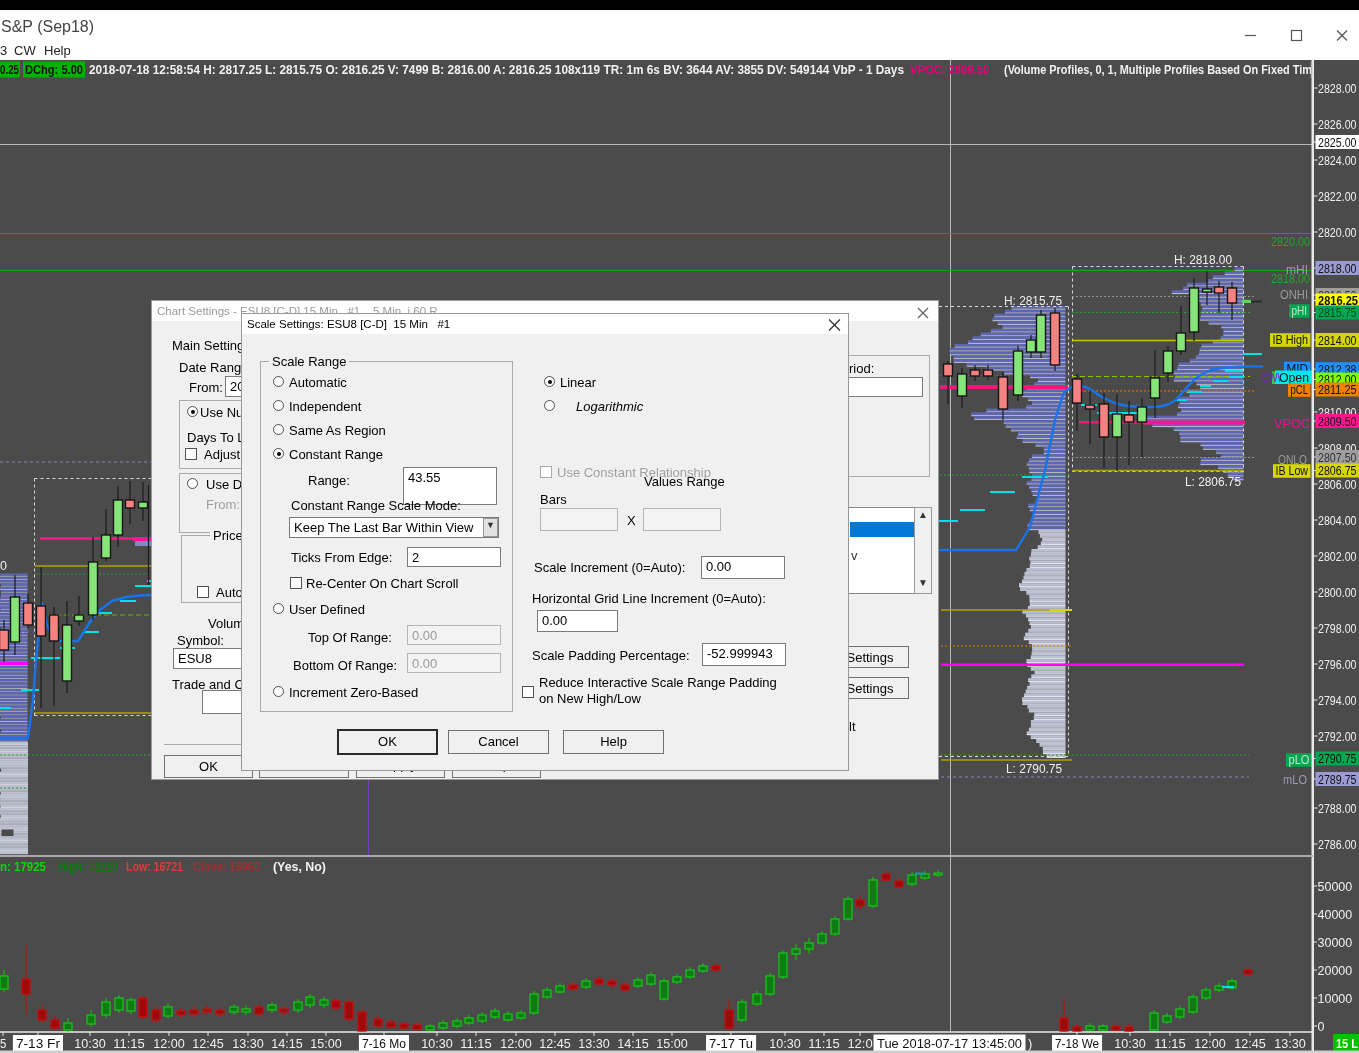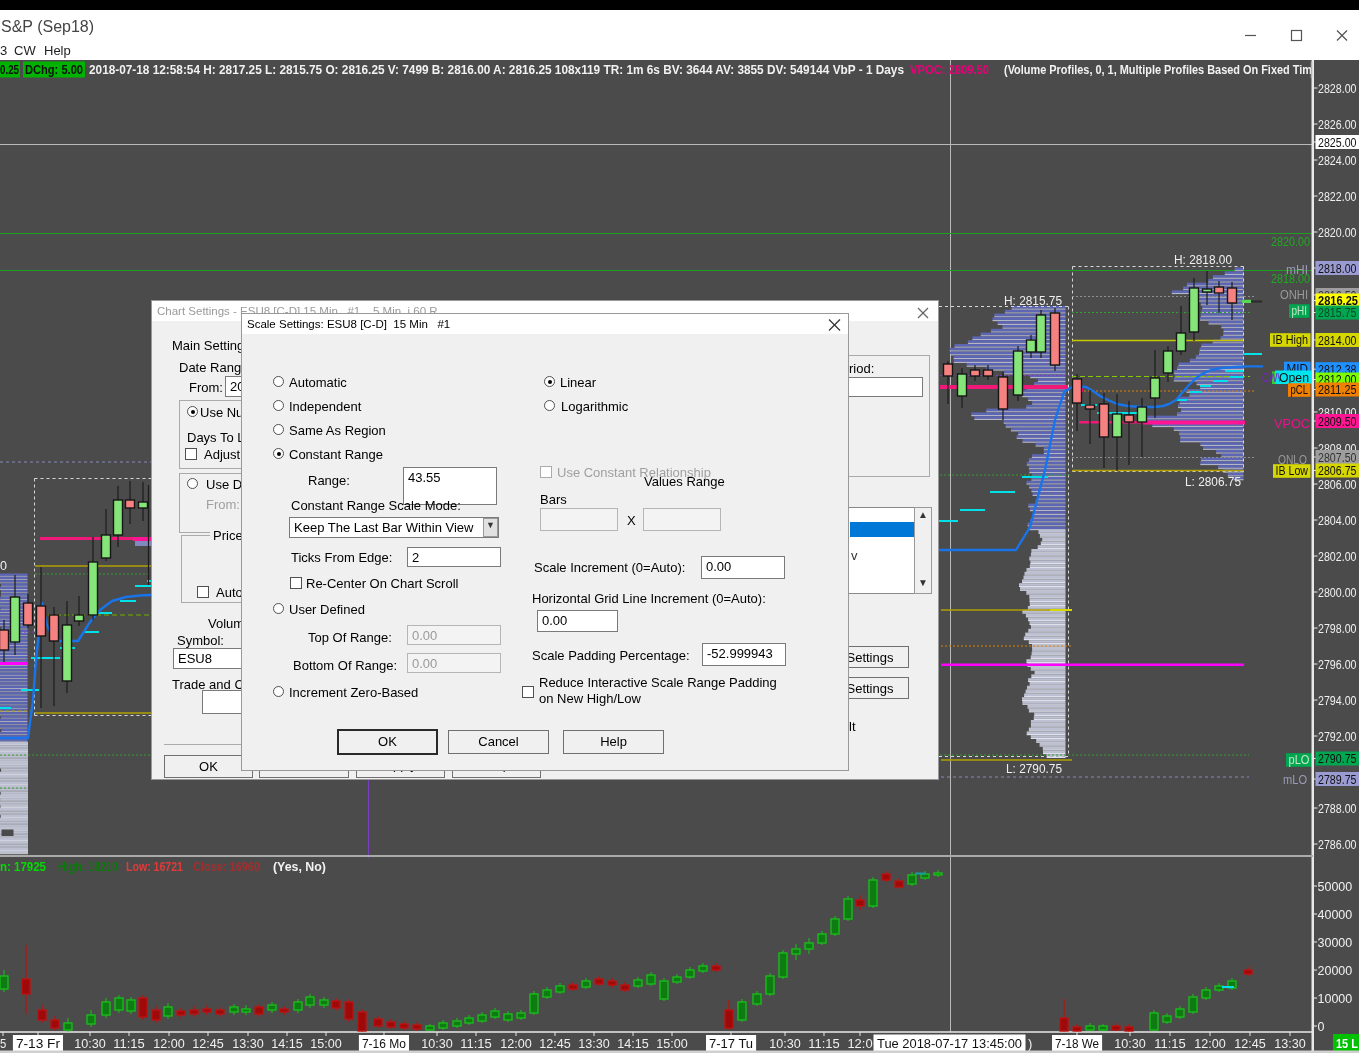--- a/index.html
+++ b/index.html
@@ -1133,20 +1133,23 @@
   <div class="lab" style="left:697px;top:418px;">lt</div>
 </div>
 
 <div class="dlg" id="inner" style="left:241px;top:313px;width:608px;height:458px;">
   <div class="dtitle"></div>
   <div class="dtext" style="color:#000;">Scale Settings: ESU8 [C-D]&nbsp;&nbsp;15 Min&nbsp;&nbsp;&nbsp;#1</div>
   <svg width="18" height="16" style="left:584px;top:4px">
     <line x1="3" y1="1.5" x2="14" y2="12.5" stroke="#333" stroke-width="1.3"></line>
     <line x1="14" y1="1.5" x2="3" y2="12.5" stroke="#333" stroke-width="1.3"></line>
   </svg>
+  <div class="grp" style="left:18px;top:47px;width:253px;height:351px;">
+      <span class="lbl">Scale Range</span>
+    </div>
   <div class="radio" style="left:31px;top:62px;"></div>
     <div class="lab" style="left:47px;top:61px;">Automatic</div>
   <div class="radio" style="left:31px;top:86px;"></div>
     <div class="lab" style="left:47px;top:85px;">Independent</div>
   <div class="radio" style="left:31px;top:110px;"></div>
     <div class="lab" style="left:47px;top:109px;">Same As Region</div>
   <div class="radio sel" style="left:31px;top:134px;"></div>
     <div class="lab" style="left:47px;top:133px;">Constant Range</div>
   <div class="lab" style="left:66px;top:159px;">Range:</div>
   <div class="field" style="left:161px;top:153px;width:94px;height:38px;">43.55</div>
@@ -1163,21 +1166,21 @@
   <div class="lab" style="left:66px;top:316px;">Top Of Range:</div>
   <div class="field dis" style="left:165px;top:311px;width:94px;height:20px;">0.00</div>
   <div class="lab" style="left:51px;top:344px;">Bottom Of Range:</div>
   <div class="field dis" style="left:165px;top:339px;width:94px;height:20px;">0.00</div>
   <div class="radio" style="left:31px;top:372px;"></div>
     <div class="lab" style="left:47px;top:371px;">Increment Zero-Based</div>
 
   <div class="radio sel" style="left:302px;top:62px;"></div>
     <div class="lab" style="left:318px;top:61px;">Linear</div>
   <div class="radio" style="left:302px;top:86px;"></div>
-    <div class="lab" style="left:319px;top:85px;">Logarithmic</div>
+    <div class="lab" style="left:334px;top:85px;font-style:italic;">Logarithmic</div>
 
   <div class="check dis" style="left:298px;top:152px;"></div>
   <div class="lab gray" style="left:315px;top:151px;">Use Constant Relationship</div>
   <div class="lab" style="left:298px;top:178px;">Bars</div>
   <div class="lab" style="left:402px;top:160px;">Values Range</div>
   <div class="field dis" style="left:298px;top:194px;width:78px;height:23px;"></div>
   <div class="lab" style="left:385px;top:199px;">X</div>
   <div class="field dis" style="left:401px;top:194px;width:78px;height:23px;"></div>
 
   <div class="lab" style="left:292px;top:246px;">Scale Increment (0=Auto):</div>

